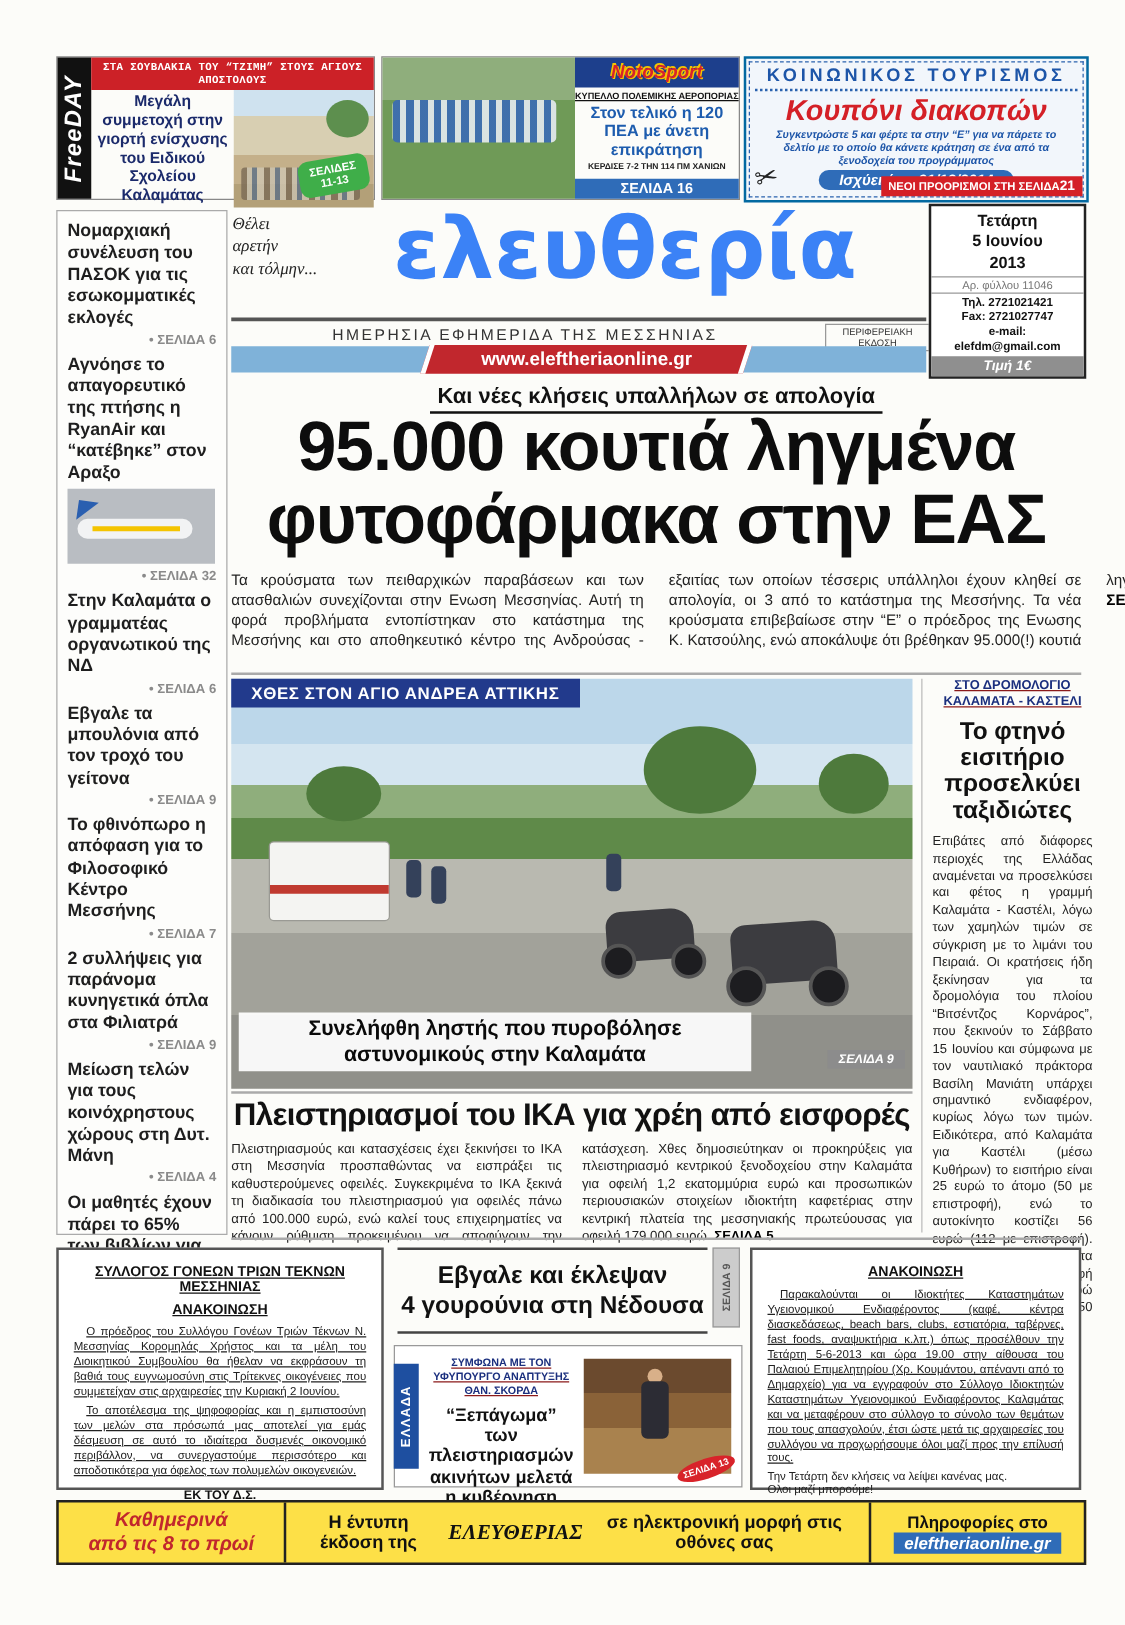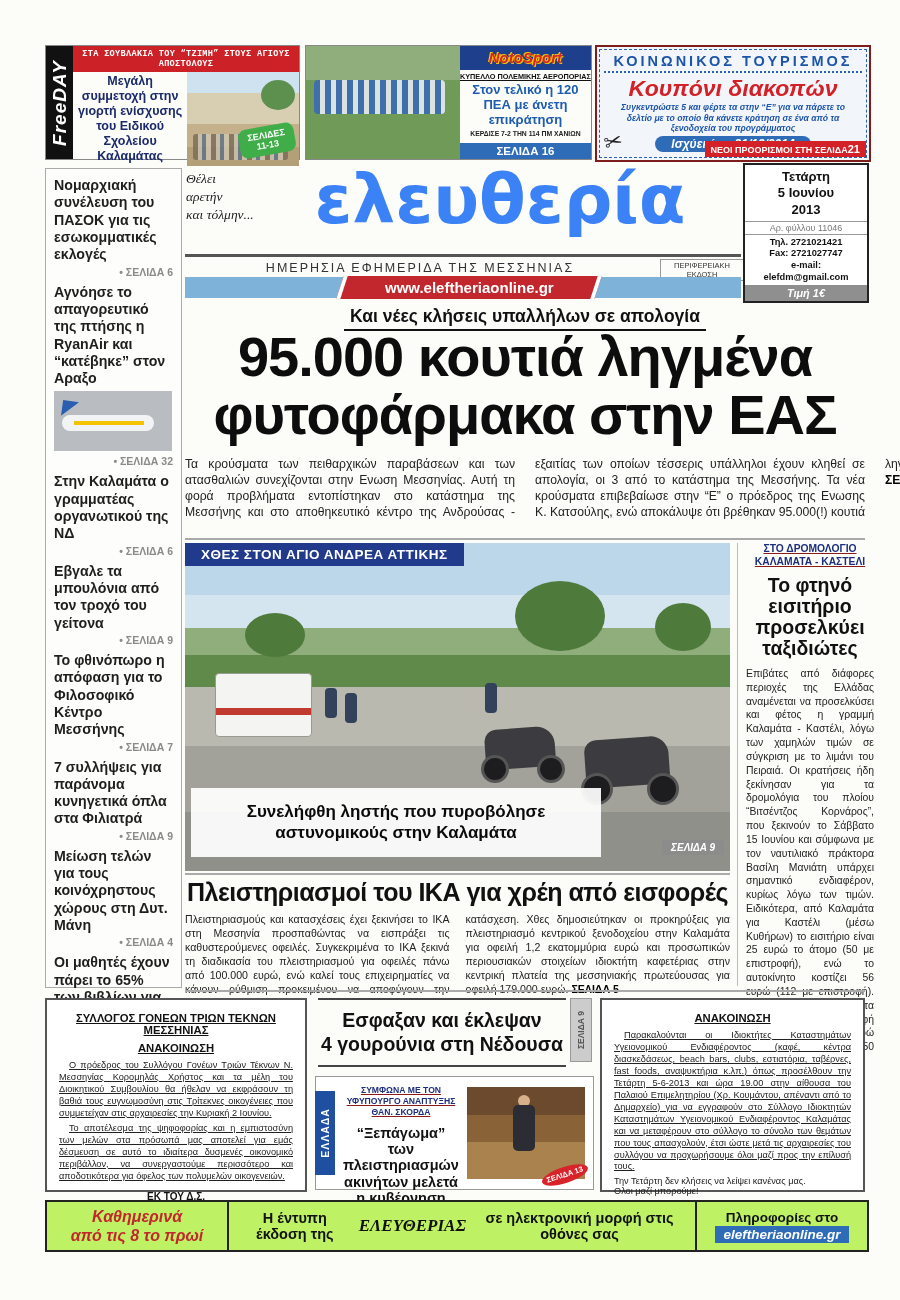--- a/index.html
+++ b/index.html
@@ -29,21 +29,21 @@
   .noto-team{position:absolute;left:8px;top:34px;width:85%;height:34px;
       background:repeating-linear-gradient(90deg,#3a6bb5 0 6px,#e6ebf1 6px 11px);border-radius:4px;opacity:.9;}
   .noto-right{flex:1;display:flex;flex-direction:column;text-align:center;}
   .noto-logo{background:#1d3f8c;padding:3px 0;}
   .noto-logo span{color:#d8232a;font-weight:bold;font-style:italic;font-size:15px;
       text-shadow:1px 1px 0 #f4c400,-1px -1px 0 #f4c400;}
   .noto-kicker{font-size:7.3px;font-weight:bold;text-decoration:underline;margin-top:2px;}
   .noto-headline{color:#1d5cae;font-weight:bold;font-size:13px;line-height:1.15;padding:2px 3px;}
   .noto-score{font-size:6.8px;font-weight:bold;color:#222;}
   .noto-badge{margin-top:auto;background:#2f6cb8;color:#fff;font-weight:bold;font-size:11.5px;padding:2px 0;}
-  .coupon{left:595px;top:45px;width:272px;height:113px;border:2px solid #7f1d1d;background:#f2f6fb;}
+  .coupon{left:595px;top:45px;width:272px;height:113px;border:2px solid #0369a1;background:#f2f6fb;}
   .coupon-inner{position:absolute;inset:2px;border:1px dashed #2a62ae;text-align:center;}
   .coupon-head{color:#1d55a8;font-weight:bold;letter-spacing:3px;font-size:14.5px;padding-top:3px;
       border-bottom:2px dotted #2a62ae;padding-bottom:2px;margin:0 4px;}
   .coupon-title{color:#d42027;font-weight:bold;font-style:italic;font-size:23px;margin-top:2px;}
   .coupon-text{color:#1d55a8;font-weight:bold;font-style:italic;font-size:8.6px;line-height:1.25;padding:0 10px;}
   .coupon-pill{display:inline-block;background:#2f6cb8;color:#fff;font-weight:bold;font-style:italic;
       font-size:12px;border-radius:10px;padding:1px 16px;margin-top:2px;}
   .coupon-strip{position:absolute;right:0;bottom:0;background:#d42027;color:#fff;font-weight:bold;
       font-size:9px;padding:2px 6px;}
   .coupon-strip b{font-size:11px;}
@@ -81,21 +81,21 @@
       background:linear-gradient(180deg,#bcd7ea 0 16%,#d4e5f0 16% 26%,#8fae7c 26% 34%,#5f8a49 34% 44%,#b9b9b0 44% 62%,#a2a29a 62% 82%,#90908a 82% 100%);}
   .mp-label{position:absolute;left:0;top:0;background:#223a8c;color:#fff;font-weight:bold;font-size:13.5px;
       padding:4px 16px;letter-spacing:.5px;}
   .mp-tree{position:absolute;border-radius:50%;background:#4e7a3c;}
   .mp-van{position:absolute;left:30px;top:130px;width:95px;height:62px;background:#f4f4f2;border:1px solid #9a9a94;border-radius:4px;}
   .mp-van:after{content:"";position:absolute;left:0;top:34px;width:100%;height:7px;background:#c03a30;}
   .mp-moto{position:absolute;width:70px;height:40px;background:#3c3c40;border-radius:12px 18px 6px 6px;transform:rotate(-4deg);}
   .mp-wheel{position:absolute;width:22px;height:22px;border-radius:50%;background:#1d1d20;border:3px solid #555;}
   .mp-fig{position:absolute;width:12px;height:30px;background:#34415a;border-radius:4px;}
   .mp-caption{position:absolute;left:6px;bottom:14px;width:390px;background:rgba(255,255,255,.93);
-      text-align:center;font-weight:bold;font-size:17px;line-height:1.2;padding:14px 10px;color:#0a0a0a;}
+      text-align:center;font-weight:bold;font-size:17px;line-height:1.2;padding:3px 10px;color:#0a0a0a;}
   .mp-pageref{position:absolute;right:6px;bottom:16px;background:rgba(140,140,140,.85);color:#fff;
       font-weight:bold;font-size:10px;padding:2px 9px;font-style:italic;}
   
   .ferry{left:737px;top:543px;width:128px;height:443px;border-left:1px solid #bbb;padding-left:8px;}
   .ferry-kicker{color:#1b2f7e;font-weight:bold;font-size:10.3px;text-align:center;line-height:1.25;
       text-decoration:underline;text-decoration-color:#8b1a1a;}
   .ferry-headline{font-weight:bold;font-size:19.5px;text-align:center;line-height:1.08;margin:6px 0 8px;}
   .ferry-body{font-size:10.4px;line-height:1.33;text-align:justify;color:#222;}
   
   .ika{left:185px;top:878px;width:545px;}
@@ -133,21 +133,21 @@
       font-size:8.6px;line-height:1.3;text-decoration:underline;text-decoration-color:#8b1a1a;}
   .gr-headline{position:absolute;left:26px;top:48px;width:118px;text-align:center;font-weight:bold;
       font-size:14.5px;line-height:1.12;}
   .gr-photo{position:absolute;right:8px;top:10px;width:118px;height:92px;
       background:linear-gradient(180deg,#6b4a2e 0 30%,#8a6238 30% 60%,#a9824e 60% 100%);}
   .gr-fig{position:absolute;left:46px;top:18px;width:22px;height:46px;background:#2c2c34;border-radius:5px;}
   .gr-head{position:absolute;left:51px;top:8px;width:12px;height:12px;border-radius:50%;background:#d8b089;}
   .gr-badge{position:absolute;right:-4px;bottom:-4px;background:#d8232a;color:#fff;font-weight:bold;
       font-size:7.5px;text-align:center;line-height:1.1;padding:4px 5px;border-radius:50%;transform:rotate(-18deg);}
   
-  .footer{left:45px;top:1200px;width:820px;height:48px;border:2px solid #222;display:flex;background:#bef264;}
+  .footer{left:45px;top:1200px;width:820px;height:48px;border:2px solid #222;display:flex;background:#fde047;}
   .ft-left{width:180px;border-right:2px solid #222;display:flex;flex-direction:column;align-items:center;
       justify-content:center;color:#c1272d;font-weight:bold;font-style:italic;font-size:16px;line-height:1.2;}
   .ft-mid{flex:1;display:flex;align-items:center;justify-content:center;gap:6px;font-weight:bold;
       font-size:14.5px;padding:0 8px;text-align:center;}
   .ft-brand{font-family:"Liberation Serif",serif;font-style:italic;font-weight:bold;font-size:17px;}
   .ft-right{width:170px;border-left:2px solid #222;display:flex;flex-direction:column;align-items:center;justify-content:center;}
   .ft-right-label{font-weight:bold;font-size:13.5px;}
   .ft-site{background:#2f6cb8;color:#fff;font-weight:bold;font-style:italic;font-size:13.5px;padding:1px 8px;margin-top:1px;}
 </style>
 </head>
@@ -294,21 +294,21 @@
     </div>
     <div class="side-item">
       <div class="side-title">Εβγαλε τα μπουλόνια από τον τροχό του γείτονα</div>
       <div class="side-ref">• ΣΕΛΙΔΑ 9</div>
     </div>
     <div class="side-item">
       <div class="side-title">Το φθινόπωρο η απόφαση για το Φιλοσοφικό Κέντρο Μεσσήνης</div>
       <div class="side-ref">• ΣΕΛΙΔΑ 7</div>
     </div>
     <div class="side-item">
-      <div class="side-title">7 συλλήψεις για παράνομα κυνηγετικά όπλα στα Φιλιατρά</div>
+      <div class="side-title">2 συλλήψεις για παράνομα κυνηγετικά όπλα στα Φιλιατρά</div>
       <div class="side-ref">• ΣΕΛΙΔΑ 9</div>
     </div>
     <div class="side-item">
       <div class="side-title">Μείωση τελών για τους κοινόχρηστους χώρους στη Δυτ. Μάνη</div>
       <div class="side-ref">• ΣΕΛΙΔΑ 4</div>
     </div>
     <div class="side-item">
       <div class="side-title">Οι μαθητές έχουν πάρει το 65% των βιβλίων για του χρόνου</div>
       <div class="side-ref">• ΣΕΛΙΔΑ 7</div>
     </div>
@@ -320,21 +320,21 @@
 
   <div class="abs noticebox parents">
     <div class="nb-title">ΣΥΛΛΟΓΟΣ ΓΟΝΕΩΝ ΤΡΙΩΝ ΤΕΚΝΩΝ ΜΕΣΣΗΝΙΑΣ</div>
     <div class="nb-title">ΑΝΑΚΟΙΝΩΣΗ</div>
     <div class="nb-body">Ο πρόεδρος του Συλλόγου Γονέων Τριών Τέκνων Ν. Μεσσηνίας Κορομηλάς Χρήστος και τα μέλη του Διοικητικού Συμβουλίου θα ήθελαν να εκφράσουν τη βαθιά τους ευγνωμοσύνη στις Τρίτεκνες οικογένειες που συμμετείχαν στις αρχαιρεσίες την Κυριακή 2 Ιουνίου.</div>
     <div class="nb-body">Το αποτέλεσμα της ψηφοφορίας και η εμπιστοσύνη των μελών στα πρόσωπά μας αποτελεί για εμάς δέσμευση σε αυτό το ιδιαίτερα δυσμενές οικονομικό περιβάλλον, να συνεργαστούμε περισσότερο και αποδοτικότερα για όφελος των πολυμελών οικογενειών.</div>
     <div class="nb-sign">ΕΚ ΤΟΥ Δ.Σ.</div>
   </div>
 
   <div class="abs pigs">
-    <div>Εσφαξαν και έκλεψαν</div>
+    <div>Εβγαλε και έκλεψαν</div>
     <div>4 γουρούνια στη Νέδουσα</div>
   </div>
   <div class="pigs-ref">
     <span>ΣΕΛΙΔΑ 9</span>
   </div>
 
   <div class="abs greece">
     <div class="gr-tab">
       <span>ΕΛΛΑΔΑ</span>
     </div>

